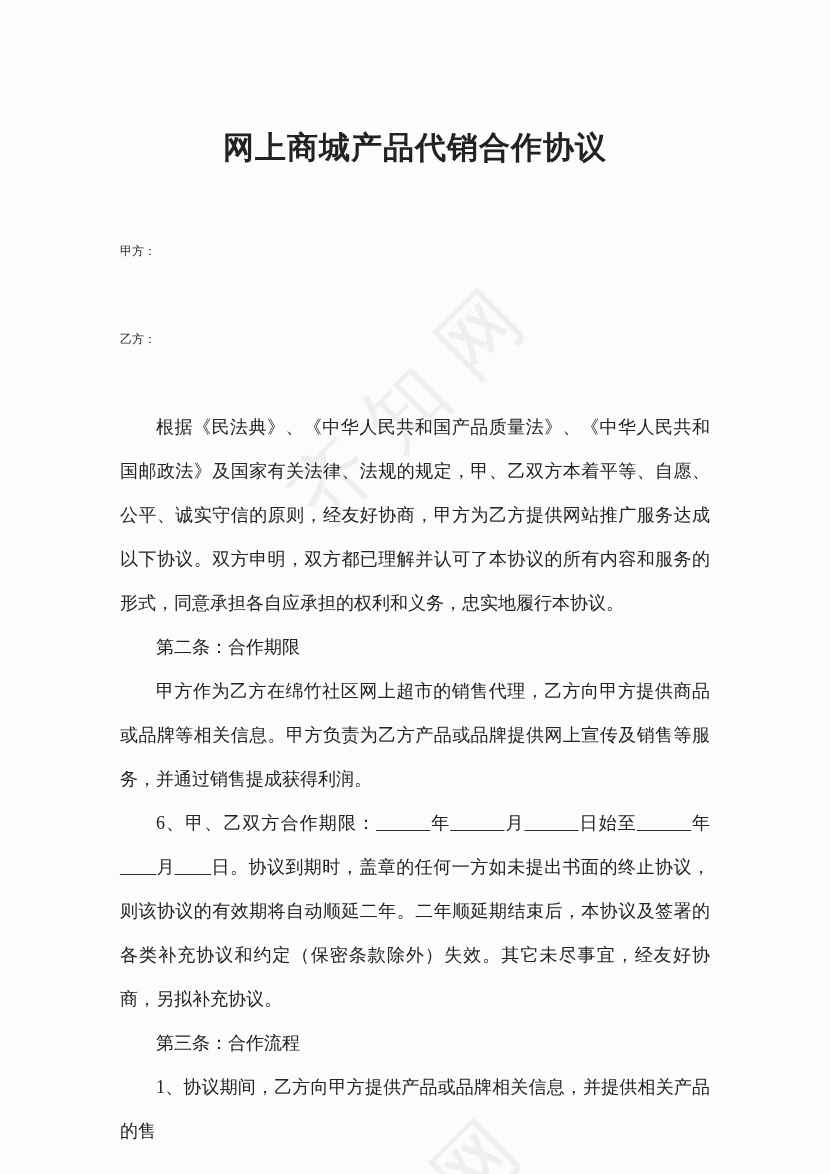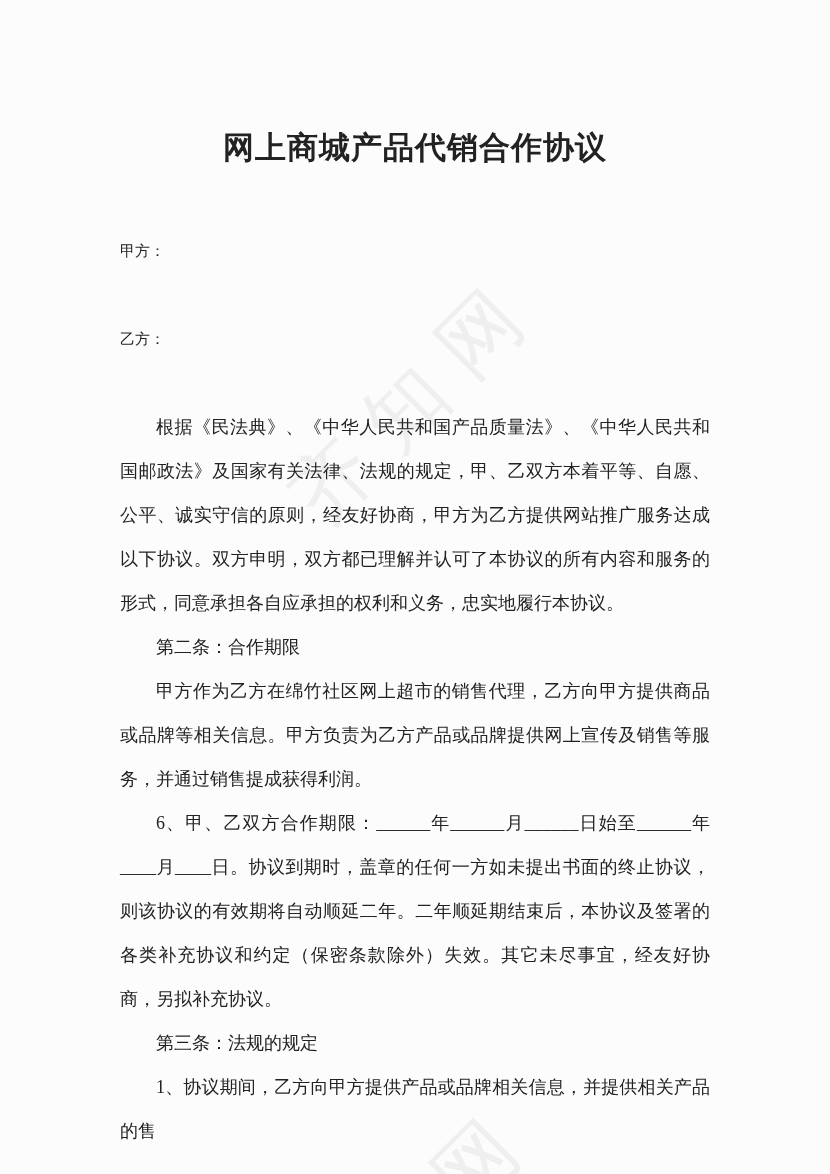--- a/index.html
+++ b/index.html
@@ -37,21 +37,21 @@
   }
   .doc-title {
     margin: 112px 0 0 0;
     font-size: 31px;
     line-height: 38px;
     font-weight: 700;
     text-align: center;
     letter-spacing: 1px;
   }
   .party {
-    font-size: 15px;
+    font-size: 12px;
     line-height: 44px;
     margin: 0;
   }
   .party-a { margin-top: 62px; }
   .party-b { margin-top: 44px; }
   .para {
     font-size: 18px;
     line-height: 44px;
     margin: 0;
     text-align: justify;
@@ -78,18 +78,18 @@
 
     <p class="para first-para">根据《民法典》、《中华人民共和国产品质量法》、《中华人民共和国邮政法》及国家有关法律、法规的规定，甲、乙双方本着平等、自愿、公平、诚实守信的原则，经友好协商，甲方为乙方提供网站推广服务达成以下协议。双方申明，双方都已理解并认可了本协议的所有内容和服务的形式，同意承担各自应承担的权利和义务，忠实地履行本协议。</p>
 
 
     <p class="para">第二条：合作期限</p>
 
     <p class="para">甲方作为乙方在绵竹社区网上超市的销售代理，乙方向甲方提供商品或品牌等相关信息。甲方负责为乙方产品或品牌提供网上宣传及销售等服务，并通过销售提成获得利润。</p>
 
     <p class="para">6、甲、乙双方合作期限：______年______月______日始至______年____月____日。协议到期时，盖章的任何一方如未提出书面的终止协议，则该协议的有效期将自动顺延二年。二年顺延期结束后，本协议及签署的各类补充协议和约定（保密条款除外）失效。其它未尽事宜，经友好协商，另拟补充协议。</p>
 
-    <p class="para">第三条：法规的规定</p>
+    <p class="para">第三条：合作流程</p>
 
     <p class="para">1、协议期间，乙方向甲方提供产品或品牌相关信息，并提供相关产品的售</p>
 
   </div>
 </div>
 
 </body></html>

